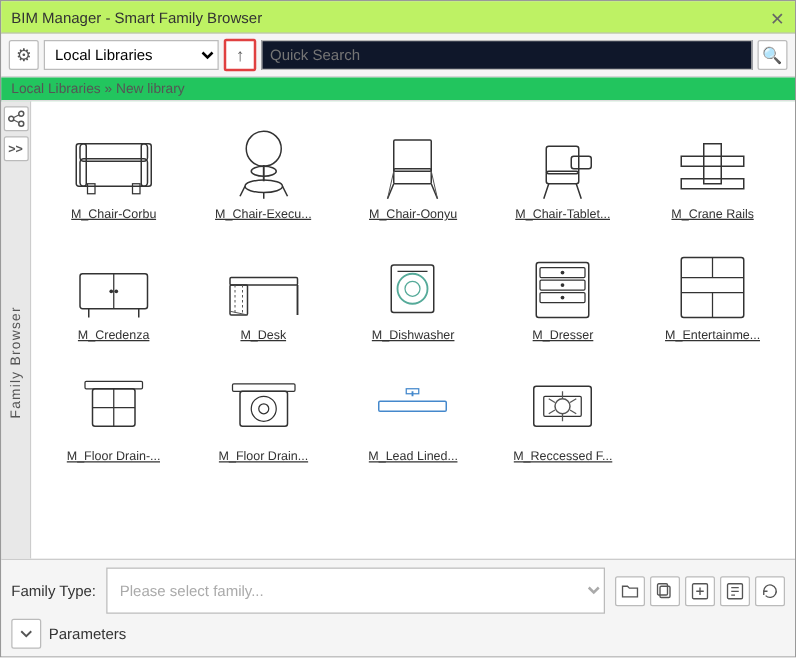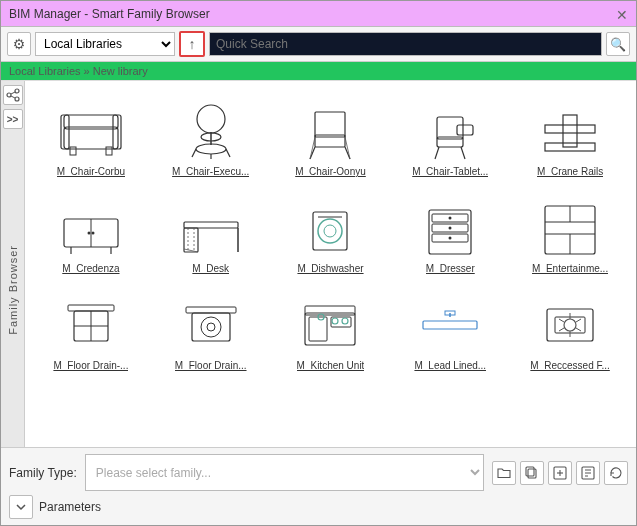--- a/index.html
+++ b/index.html
@@ -8,21 +8,21 @@
     .window {
       width: 637px;
       height: 526px;
       background: #f5f5f5;
       border: 1px solid #999;
       display: flex;
       flex-direction: column;
     }
 
     .title-bar {
-      background: #f0abfc;
+      background: #bef264;
       border-bottom: 1px solid #bbb;
       padding: 4px 8px;
       display: flex;
       align-items: center;
       justify-content: space-between;
       height: 26px;
     }
 
     .title-bar-left {
       display: flex;
@@ -498,35 +498,20 @@
 
               <rect x="16" y="22" width="38" height="28" rx="2" fill="none" stroke="#333" stroke-width="1.2"></rect>
               <circle cx="35" cy="36" r="10" fill="none" stroke="#333" stroke-width="1"></circle>
               <circle cx="35" cy="36" r="4" fill="none" stroke="#333" stroke-width="1"></circle>
               <rect x="10" y="16" width="50" height="6" rx="1" fill="none" stroke="#333" stroke-width="1"></rect>
             </svg>
           </div>
           <div class="item-label">M_Floor Drain...</div>
         </div>
 
-        <div class="item">
-          <div class="item-img">
-            <svg width="70" height="65" viewBox="0 0 70 65">
-
-              <rect x="10" y="22" width="50" height="32" rx="2" fill="none" stroke="#333" stroke-width="1.2"></rect>
-              <rect x="10" y="15" width="50" height="9" rx="1" fill="none" stroke="#333" stroke-width="1"></rect>
-              <rect x="14" y="26" width="18" height="24" rx="1" fill="none" stroke="#333" stroke-width="1"></rect>
-              <rect x="36" y="26" width="20" height="10" rx="1" fill="none" stroke="#333" stroke-width="1"></rect>
-              <circle cx="26" cy="26" r="3" fill="none" stroke="#5a9" stroke-width="1.2"></circle>
-              <circle cx="40" cy="30" r="3" fill="none" stroke="#5a9" stroke-width="1.2"></circle>
-              <circle cx="50" cy="30" r="3" fill="none" stroke="#5a9" stroke-width="1.2"></circle>
-            </svg>
-          </div>
-          <div class="item-label">M_Kitchen Unit</div>
-        </div>
 
         <div class="item">
           <div class="item-img">
             <svg width="70" height="65" viewBox="0 0 70 65">
 
               <rect x="8" y="30" width="54" height="8" rx="1" fill="none" stroke="#4488cc" stroke-width="1.2"></rect>
               <line x1="35" y1="26" x2="35" y2="22" stroke="#4488cc" stroke-width="1.5"></line>
               <rect x="30" y="20" width="10" height="4" fill="none" stroke="#4488cc" stroke-width="1"></rect>
             </svg>
           </div>

